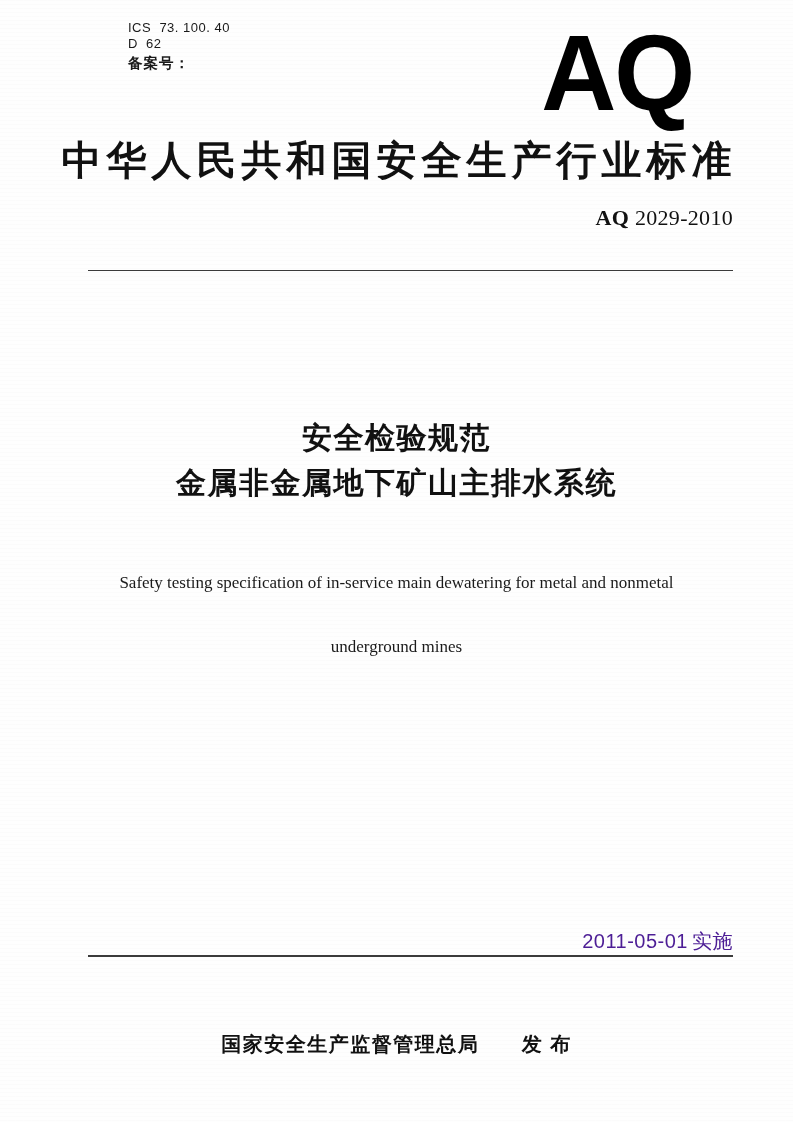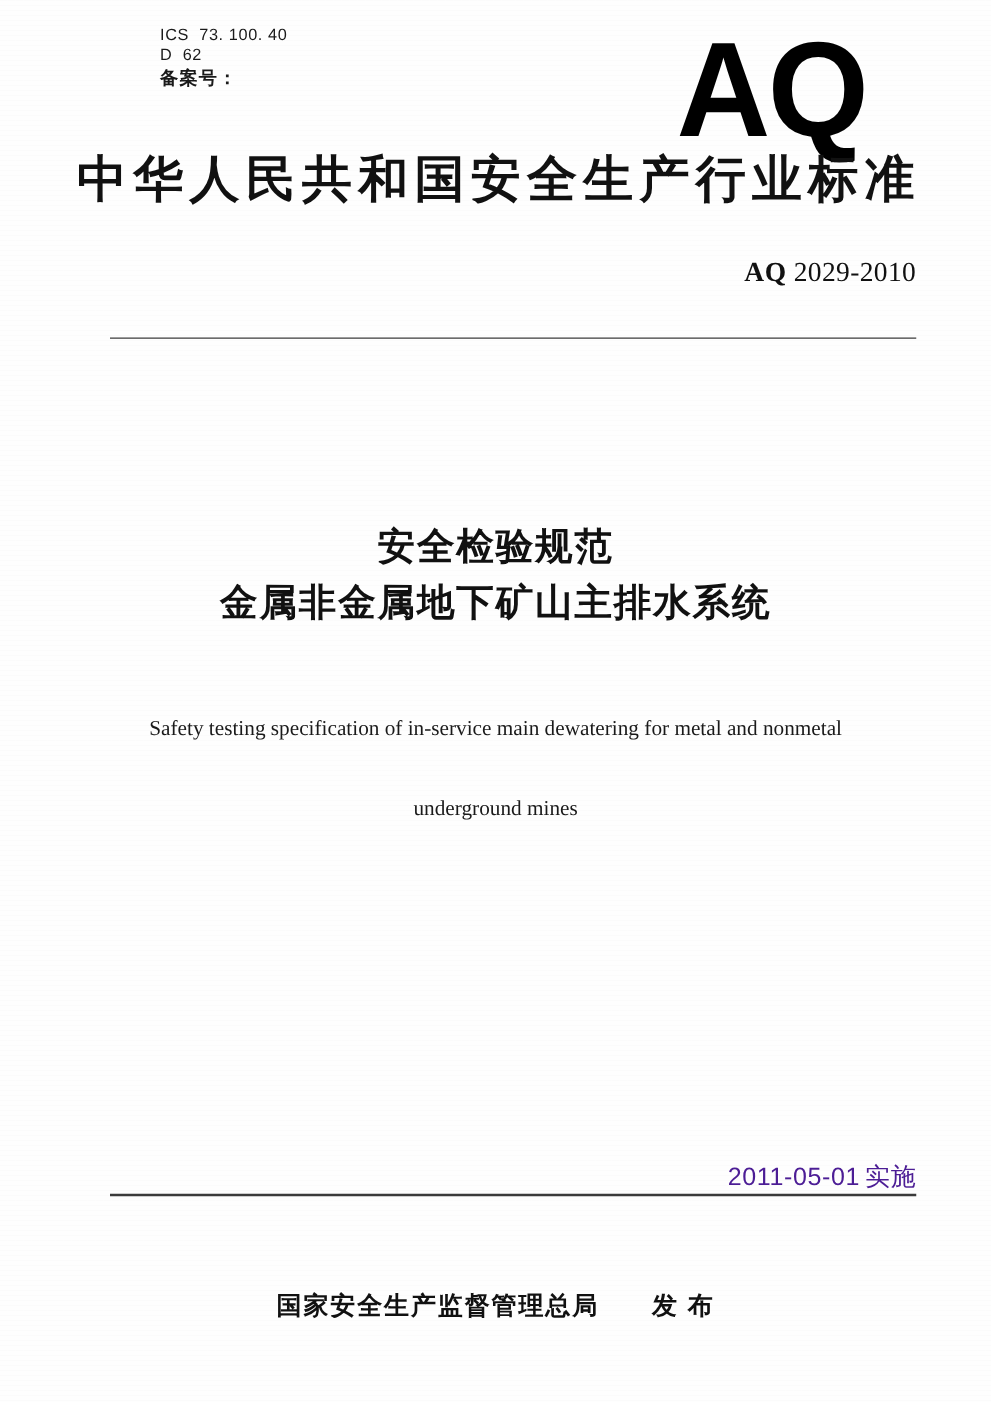--- a/index.html
+++ b/index.html
@@ -69,21 +69,21 @@
     color: #000000;
     transform: scaleY(1.08) scaleX(1.04);
     transform-origin: right top;
   }
 
   
   .national-header {
     position: absolute;
     left: 0;
     right: 0;
-    top: 116px;
+    top: 133px;
     text-align: center;
     font-family: "Liberation Sans", sans-serif;
     font-weight: bold;
     font-size: 40px;
     letter-spacing: 5px;
     color: #111111;
     text-indent: 5px;
   }
 
   

